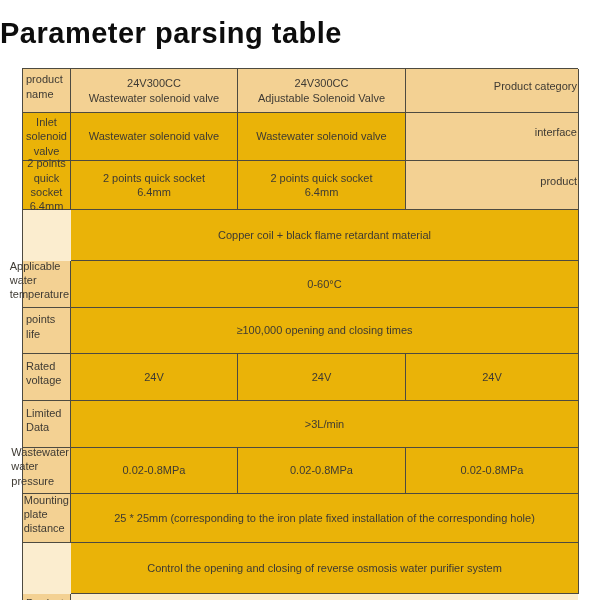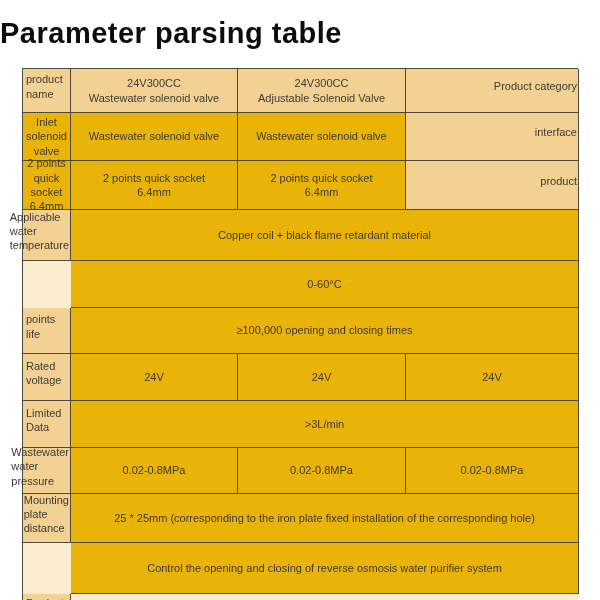--- a/index.html
+++ b/index.html
@@ -84,23 +84,23 @@
 
   <div class="cell label"><span>interface</span></div>
   <div class="cell"><span>2 points quick socket
 6.4mm</span></div>
   <div class="cell"><span>2 points quick socket
 6.4mm</span></div>
   <div class="cell"><span>2 points quick socket
 6.4mm</span></div>
 
   <div class="cell label"><span>product</span></div>
+  <div class="cell span3"><span>Copper coil + black flame retardant material</span></div>
+
   <div class="cell label"><span>Applicable water temperature</span></div>
-
-  <div class="cell span3"><span>Copper coil + black flame retardant material</span></div>
   <div class="cell span3"><span>0-60°C</span></div>
 
   <div class="cell label"><span>points life</span></div>
   <div class="cell span3"><span>≥100,000 opening and closing times</span></div>
 
   <div class="cell label"><span>Rated voltage</span></div>
   <div class="cell"><span>24V</span></div>
   <div class="cell"><span>24V</span></div>
   <div class="cell"><span>24V</span></div>
 

